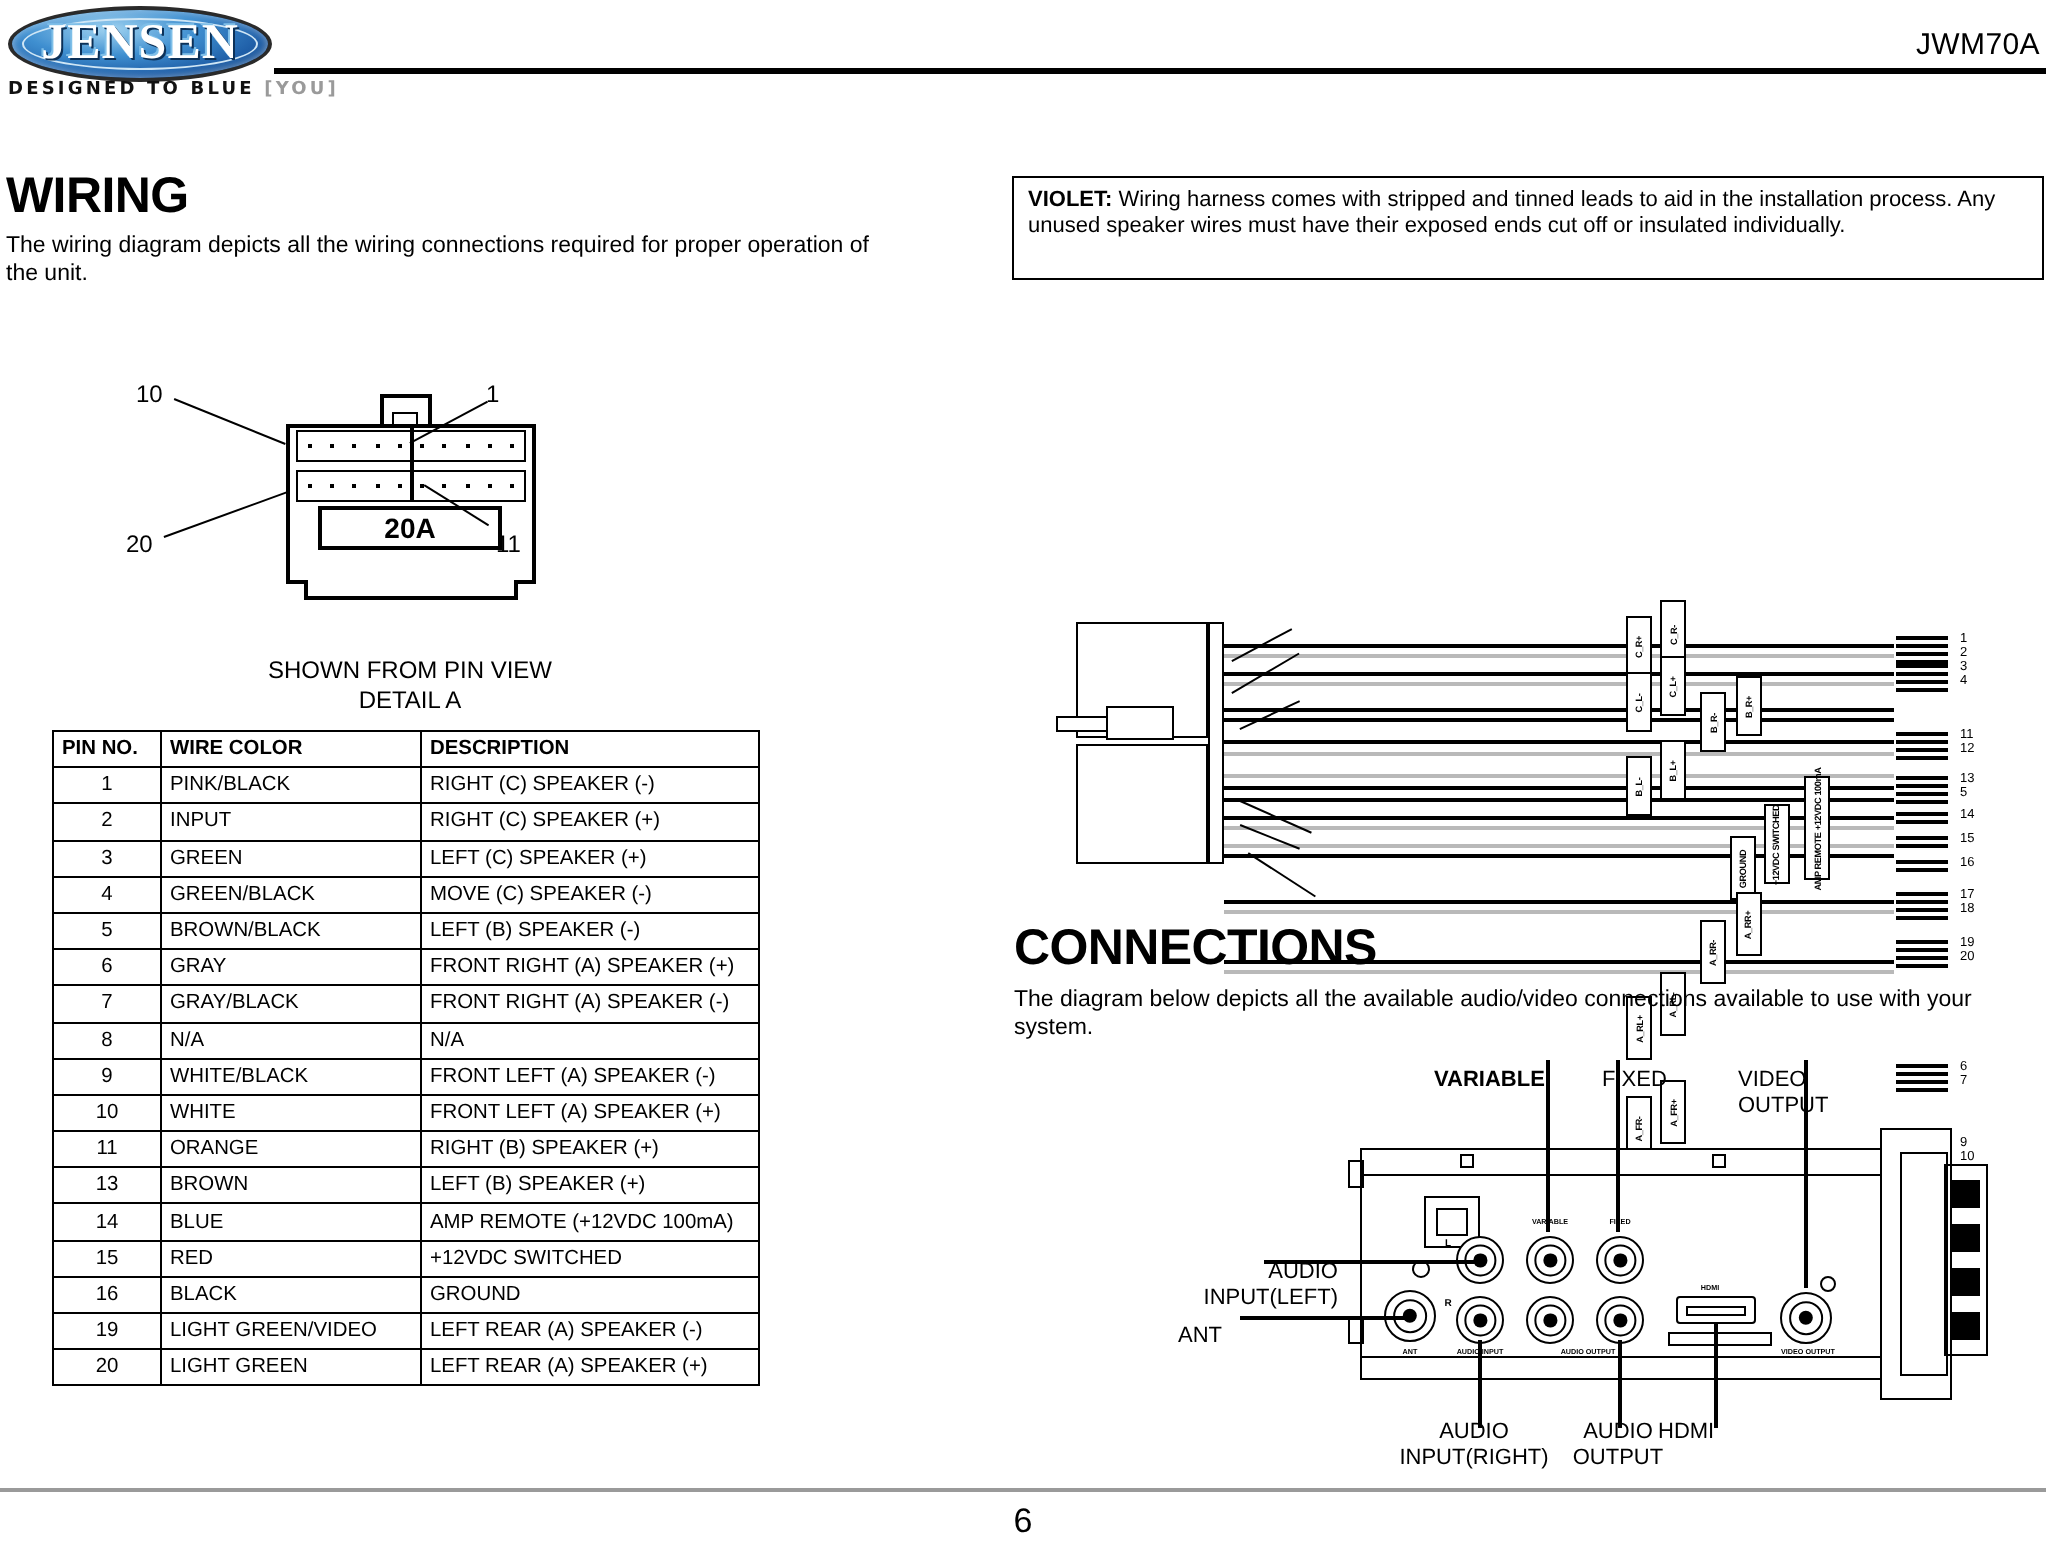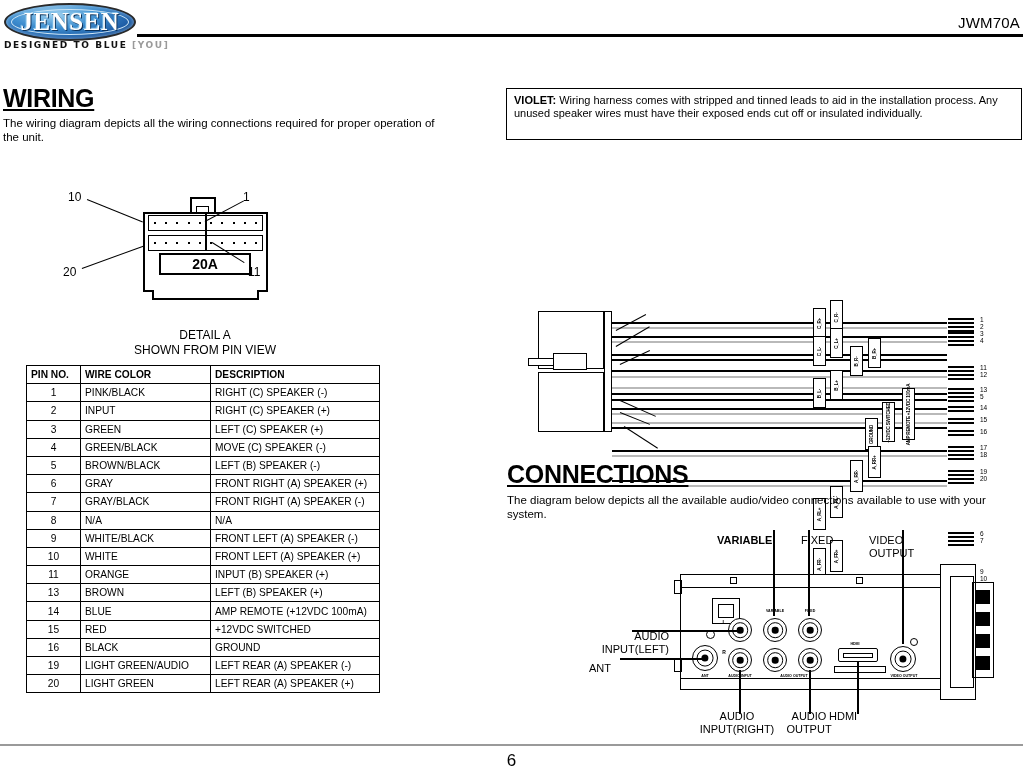--- a/index.html
+++ b/index.html
@@ -30,21 +30,21 @@
   }
   #logo-tag{
     left:4px;top:40px;font-size:9px;font-weight:bold;letter-spacing:1.6px;
     font-family:"DejaVu Sans",sans-serif;color:#111;
   }
   #logo-tag .you{color:#9a9a9a;}
   #header-rule{left:137px;top:34px;width:886px;height:3px;background:#000;}
   #model{right:3px;top:14px;font-size:15px;letter-spacing:.2px;}
 
   
-  .h1{font-size:25px;font-weight:bold;letter-spacing:-.3px;text-decoration:underline;}
+  .h1{font-size:25px;font-weight:bold;letter-spacing:-.3px;}
   .body{font-size:11.5px;line-height:13.5px;}
 
   
   #warning{
     left:506px;top:88px;width:516px;height:52px;border:1.6px solid #000;
     box-sizing:border-box;padding:5px 7px;font-size:11px;line-height:13.3px;
   }
   #warning b{font-weight:bold;}
 
   
@@ -166,22 +166,22 @@
   <div class="cn-num" style="left:183px;top:0px;">1</div>
   <div class="cn-num" style="left:3px;top:75px;">20</div>
   <div class="cn-num" style="left:188px;top:75px;">11</div>
 
   <div class="lead" style="left:27px;top:9px;width:60px;transform:rotate(22deg);"></div>
   <div class="lead" style="left:145px;top:31px;width:44px;transform:rotate(-28deg);"></div>
   <div class="lead" style="left:22px;top:78px;width:66px;transform:rotate(-20deg);"></div>
   <div class="lead" style="left:152px;top:52px;width:38px;transform:rotate(32deg);"></div>
 </div>
 <div class="abs" id="detail-cap">
+  <div>SHOWN FROM PIN VIEW</div>
   <div>DETAIL A</div>
-  <div>SHOWN FROM PIN VIEW</div>
 </div>
 
 <table id="pintable" class="abs">
   <colgroup>
       <col class="c1">
       <col class="c2">
       <col class="c3">
     </colgroup>
   <thead>
       <tr>
@@ -237,21 +237,21 @@
         <td>FRONT LEFT (A) SPEAKER (-)</td>
       </tr>
       <tr>
         <td class="c">10</td>
         <td>WHITE</td>
         <td>FRONT LEFT (A) SPEAKER (+)</td>
       </tr>
       <tr>
         <td class="c">11</td>
         <td>ORANGE</td>
-        <td>INPUT (B) SPEAKER (+)</td>
+        <td>RIGHT (B) SPEAKER (+)</td>
       </tr>
       <tr>
         <td class="c">13</td>
         <td>BROWN</td>
         <td>LEFT (B) SPEAKER (+)</td>
       </tr>
       <tr>
         <td class="c">14</td>
         <td>BLUE</td>
         <td>AMP REMOTE (+12VDC 100mA)</td>
@@ -261,21 +261,21 @@
         <td>RED</td>
         <td>+12VDC SWITCHED</td>
       </tr>
       <tr>
         <td class="c">16</td>
         <td>BLACK</td>
         <td>GROUND</td>
       </tr>
       <tr>
         <td class="c">19</td>
-        <td>LIGHT GREEN/AUDIO</td>
+        <td>LIGHT GREEN/VIDEO</td>
         <td>LEFT REAR (A) SPEAKER (-)</td>
       </tr>
       <tr>
         <td class="c">20</td>
         <td>LIGHT GREEN</td>
         <td>LEFT REAR (A) SPEAKER (+)</td>
       </tr>
     </tbody>
 </table>
 

